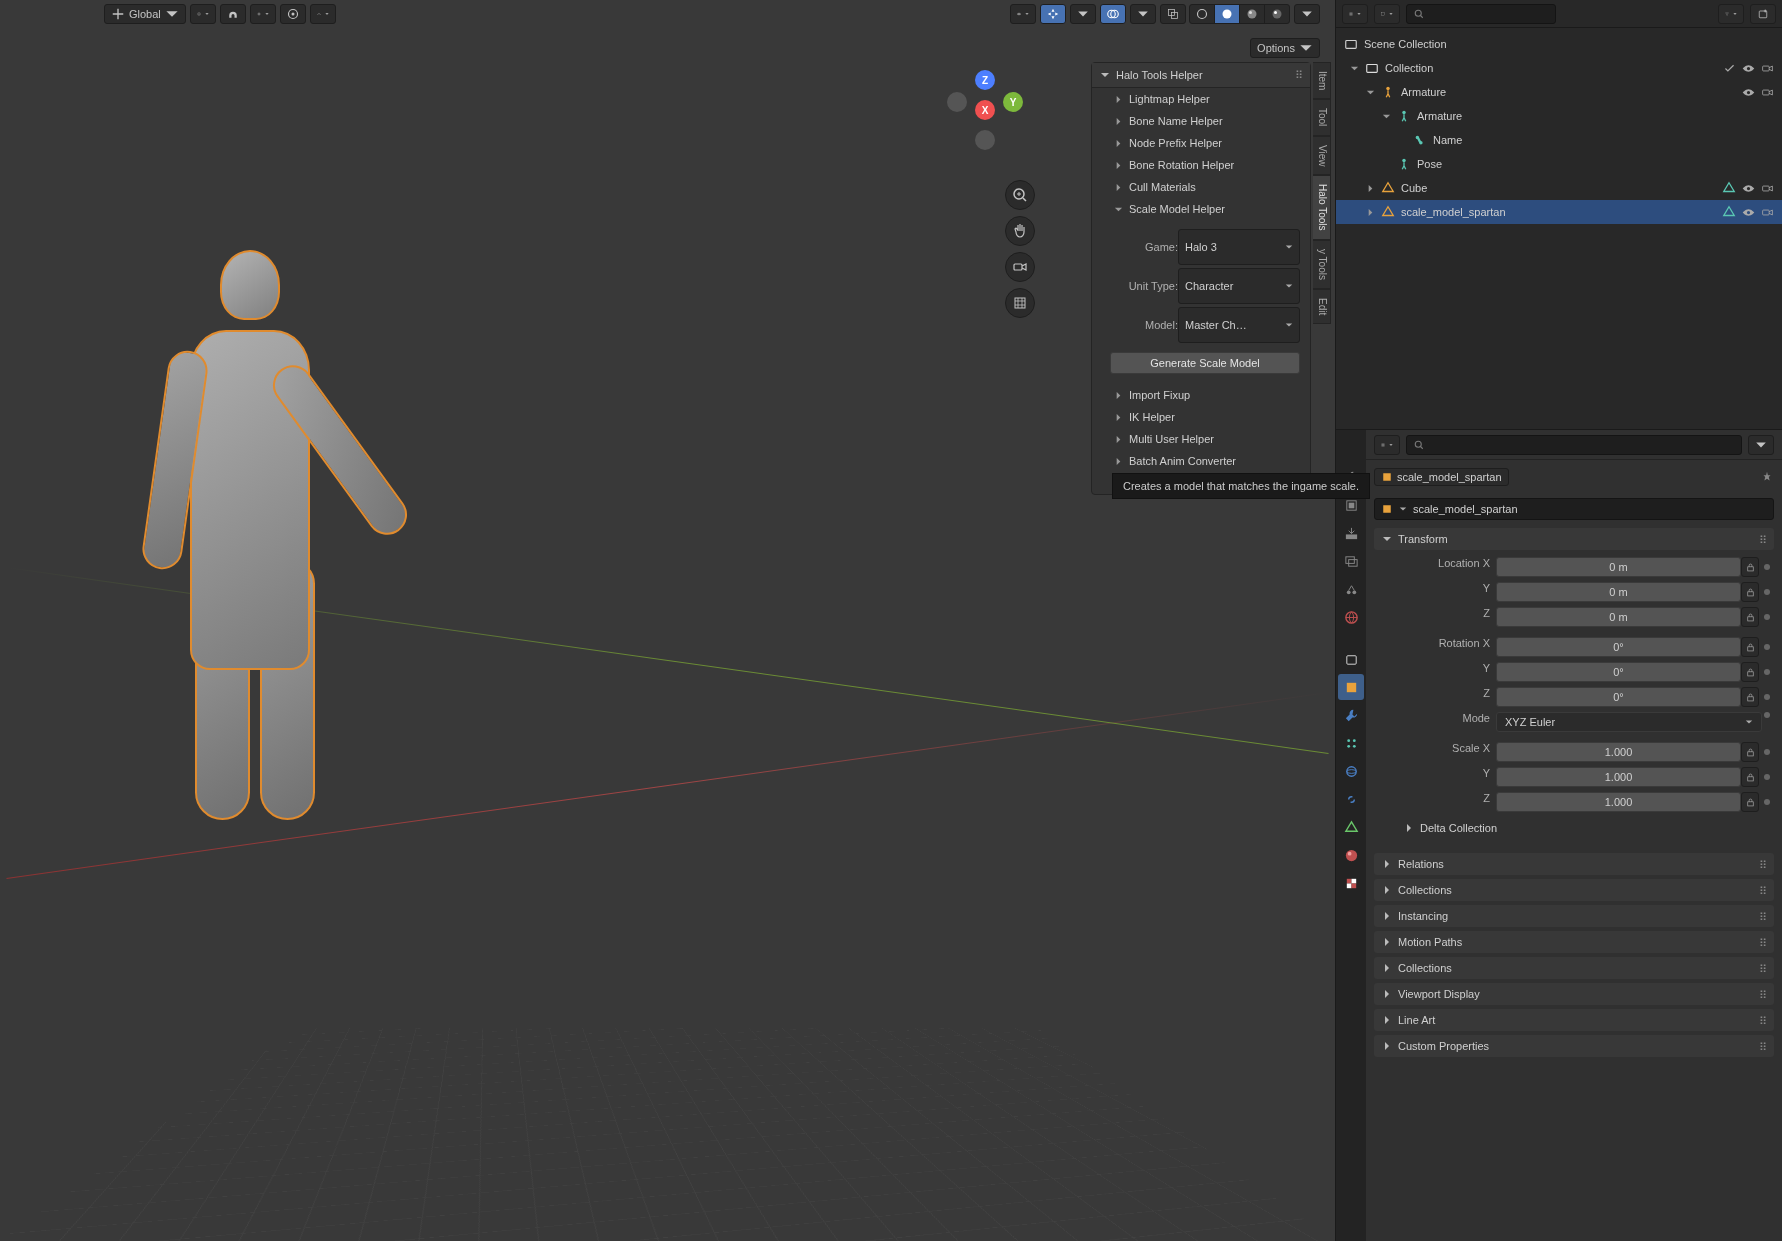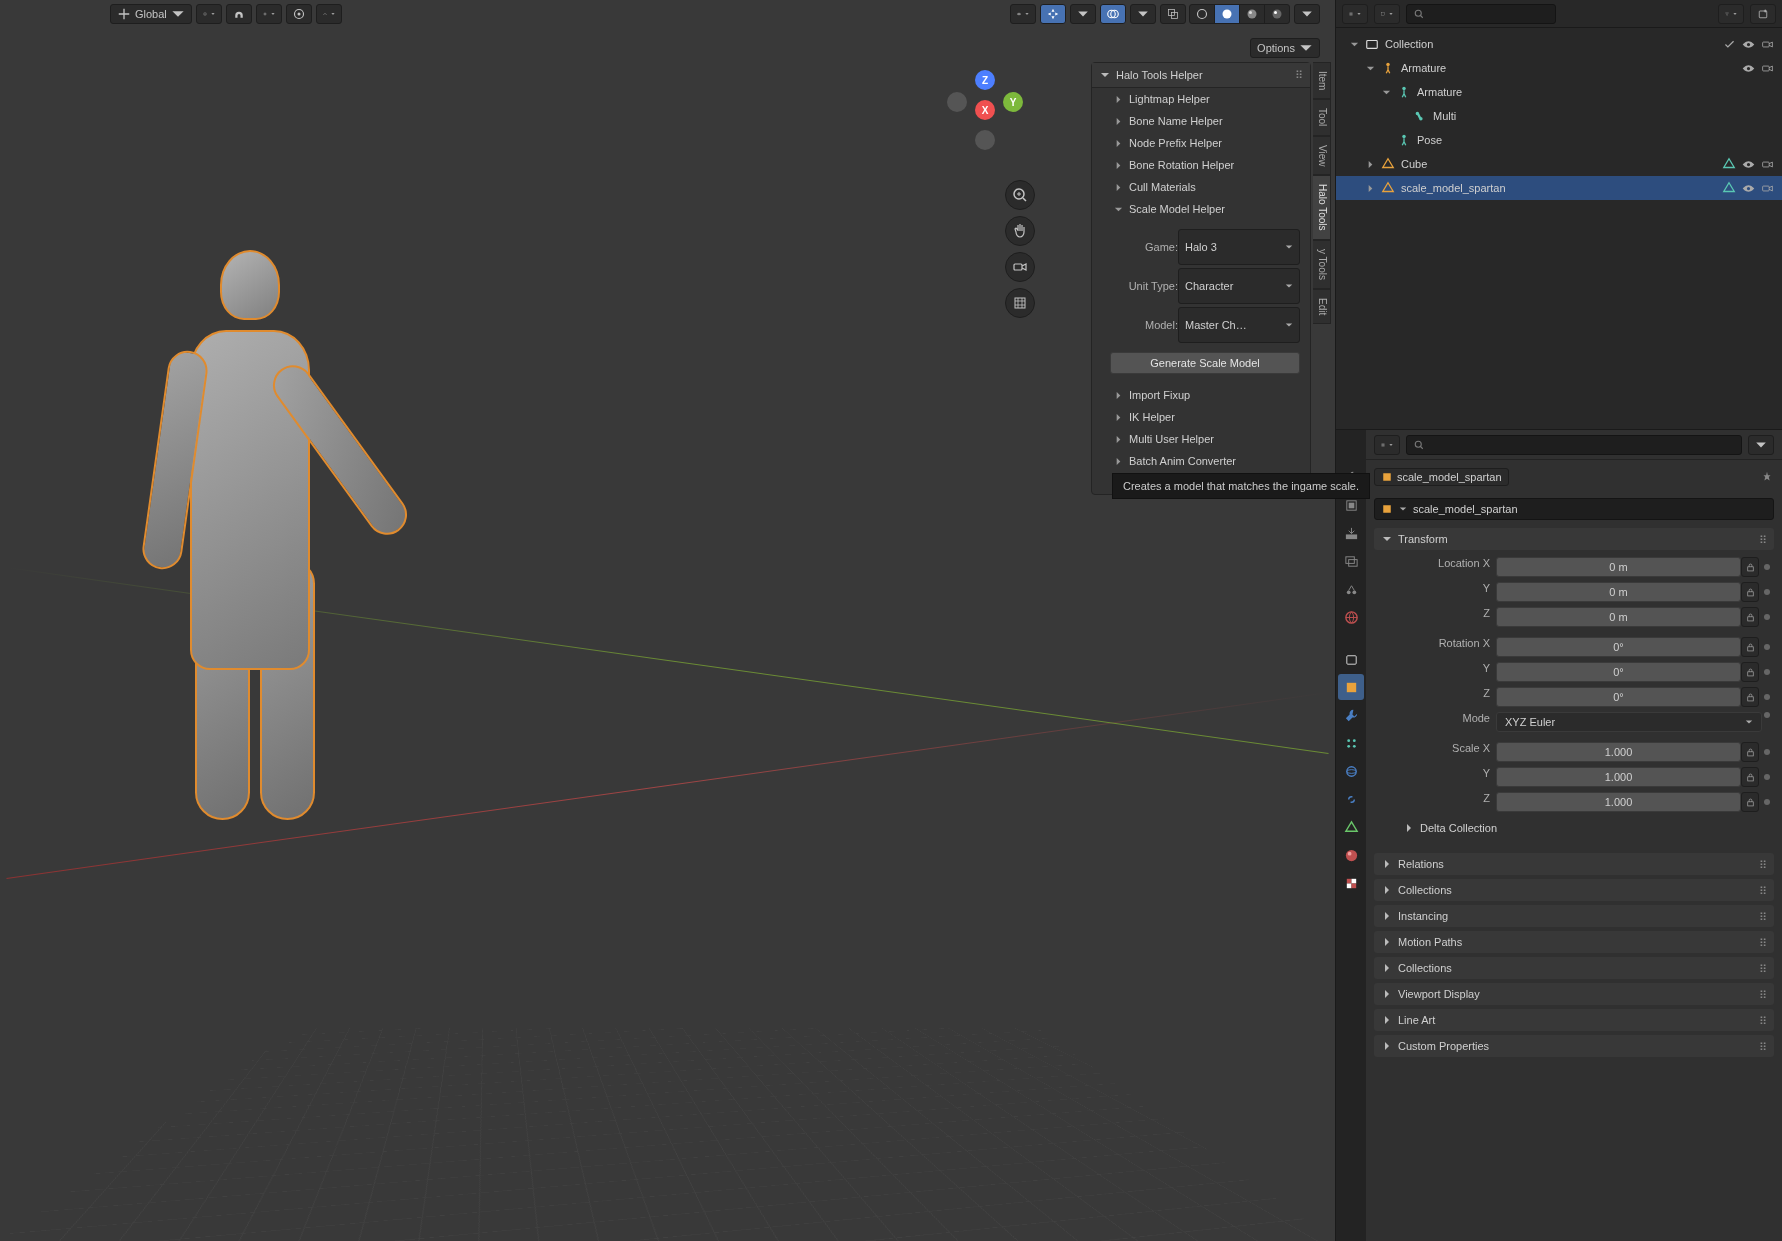--- a/index.html
+++ b/index.html
@@ -1,20 +1,20 @@
 <!DOCTYPE html>
 <html><head>
 <meta charset="utf-8">
 <style>
 * { margin:0; padding:0; box-sizing:border-box; font-family:-apple-system,BlinkMacSystemFont,"Segoe UI",sans-serif; font-size:11px; }
 body { background:#393939; color:#d0d0d0; width:1782px; height:1241px; overflow:hidden; position:relative; }
 
 
 .viewport { position:absolute; left:0; top:0; width:1335px; height:1241px; background:#393939; }
-.vp-header { position:absolute; top:4px; left:110px; display:flex; gap:4px; align-items:center; }
+.vp-header { position:absolute; top:4px; left:104px; display:flex; gap:4px; align-items:center; }
 .hdr-btn { background:#2b2b2b; border:1px solid #1e1e1e; border-radius:3px; height:20px; display:flex; align-items:center; padding:0 6px; color:#c4c4c4; cursor:pointer; gap:4px; }
 .hdr-btn.icon { width:26px; justify-content:center; }
 .hdr-btn svg { width:14px; height:14px; fill:#c4c4c4; }
 .vp-header-right { position:absolute; top:4px; right:15px; display:flex; gap:4px; align-items:center; }
 .options-row { position:absolute; top:38px; right:15px; }
 .shading-group { display:flex; }
 .shading-group .hdr-btn { border-radius:0; margin-left:-1px; }
 .shading-group .hdr-btn:first-child { border-radius:3px 0 0 3px; }
 .shading-group .hdr-btn:last-child { border-radius:0 3px 3px 0; }
 .shading-group .hdr-btn.active { background:#4772b3; }
@@ -449,20 +449,26 @@
           </svg>
         </div>
       <div class="hdr-btn icon">
           <svg viewBox="0 0 16 16">
             <rect x="3" y="4" width="10" height="9" rx="1" fill="none" stroke="#c4c4c4"></rect>
             <path d="M11 2v4M9 4h4" stroke="#c4c4c4"></path>
           </svg>
         </div>
     </div>
     <div class="out-body">
+      <div class="out-row">
+        <svg class="ico ico-collection" viewBox="0 0 16 16">
+            <rect x="2" y="4" width="12" height="9" rx="1" fill="none" stroke="currentColor" stroke-width="1.3"></rect>
+          </svg>
+        <span class="label">Scene Collection</span>
+      </div>
       <div id="outliner-rows">
           <div class="out-row">
             <span class="indent" style="width:0px"></span>
             <svg class="expander" viewBox="0 0 10 10">
               <path d="M1 3l4 4 4-4"></path>
             </svg>
             <svg class="ico" viewBox="0 0 16 16">
               <rect x="2" y="4" width="12" height="9" rx="1" fill="none" stroke="#ddd" stroke-width="1.3"></rect>
             </svg>
             <span class="label">Collection</span>
@@ -510,21 +516,21 @@
             </svg>
             <span class="label">Armature</span>
             <span class="row-icons"></span>
           </div>
           <div class="out-row">
             <span class="indent" style="width:48px"></span>
             <span style="width:9px"></span>
             <svg class="ico" viewBox="0 0 16 16">
               <path d="M5 3a2 2 0 0 1 2 2l2 4a2 2 0 1 1-2 2l-2-4a2 2 0 1 1 0-4z" fill="#5ac7b3"></path>
             </svg>
-            <span class="label">Multi</span>
+            <span class="label">Name</span>
             <span class="row-icons"></span>
           </div>
           <div class="out-row">
             <span class="indent" style="width:32px"></span>
             <span style="width:9px"></span>
             <svg class="ico" viewBox="0 0 16 16">
               <circle cx="8" cy="4" r="2" fill="#5ac7b3"></circle>
               <path d="M8 6v4M6 14l2-4 2 4" stroke="#5ac7b3" stroke-width="1.5" fill="none"></path>
             </svg>
             <span class="label">Pose</span>

